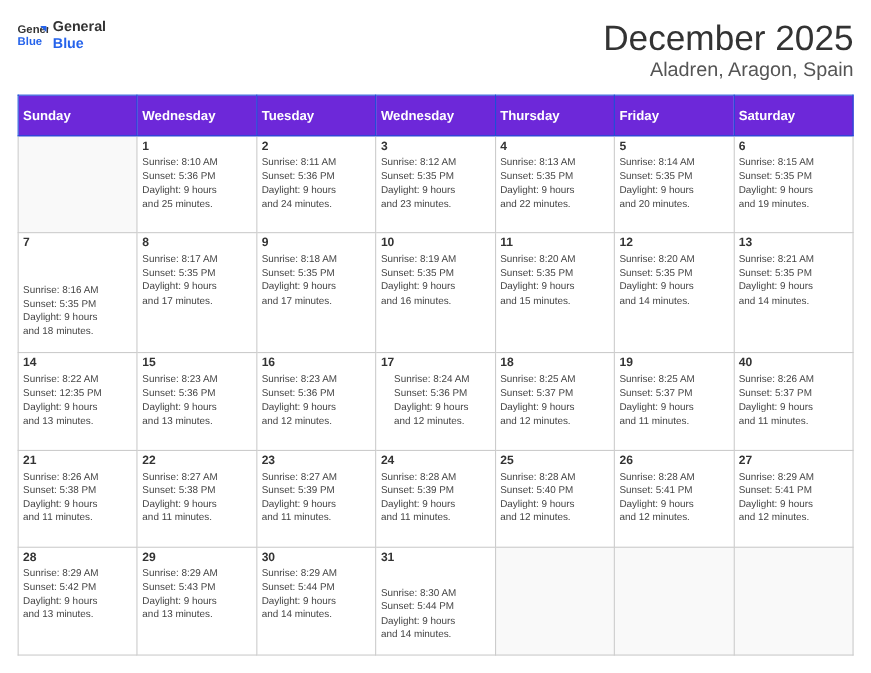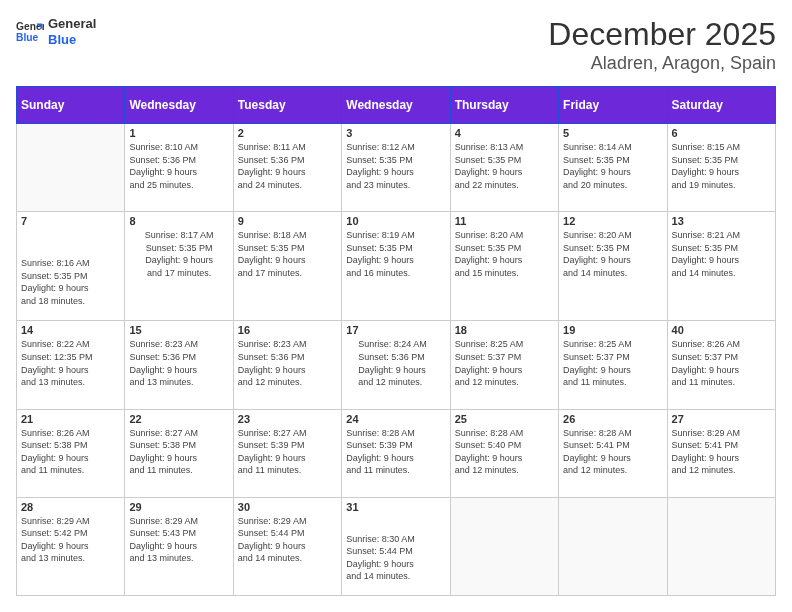--- a/index.html
+++ b/index.html
@@ -168,21 +168,21 @@
         <tr>
           <td>
             <span class="day-number">7</span>
             <div class="day-info" style="white-space: pre-line; margin-top: 30px;">Sunrise: 8:16 AM
 Sunset: 5:35 PM
 Daylight: 9 hours
 and 18 minutes.</div>
           </td>
           <td>
             <span class="day-number">8</span>
-            <div class="day-info" style="white-space: pre-line; text-align: center;">Sunrise: 8:17 AM
+            <div class="day-info" style="white-space: pre-line;">Sunrise: 8:17 AM
 Sunset: 5:35 PM
 Daylight: 9 hours
 and 17 minutes.</div>
           </td>
           <td>
             <span class="day-number">9</span>
             <div class="day-info" style="white-space: pre-line;">Sunrise: 8:18 AM
 Sunset: 5:35 PM
 Daylight: 9 hours
 and 17 minutes.</div>

